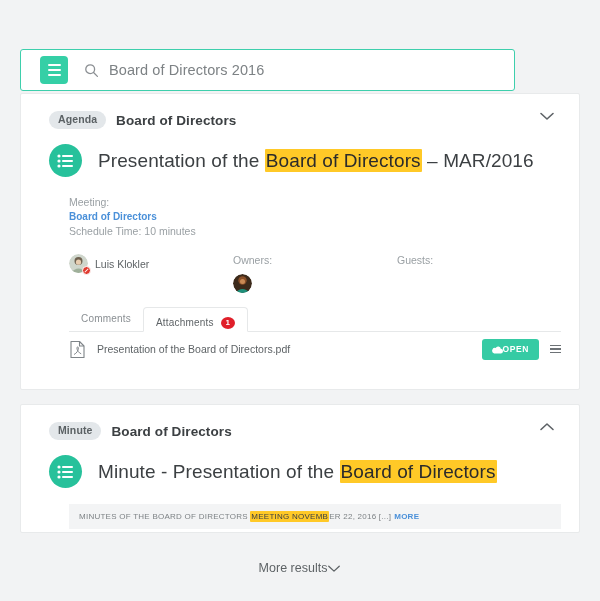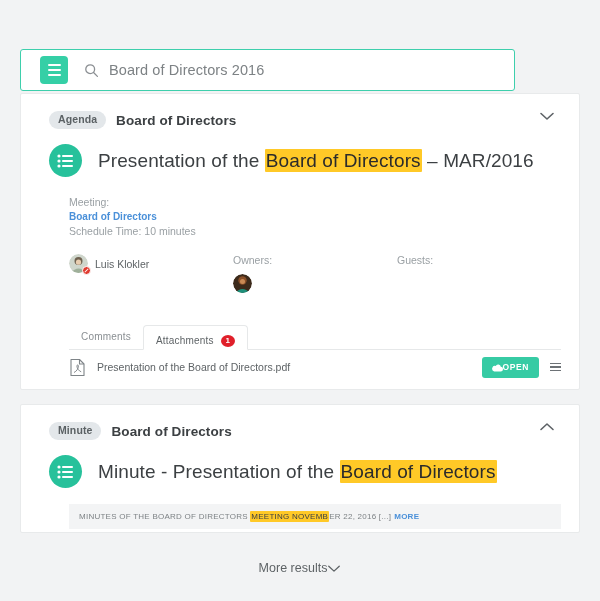--- a/index.html
+++ b/index.html
@@ -222,21 +222,21 @@
     transform: rotate(-45deg);
   }
   .person-name {
     margin-left: 7px;
     font-size: 10.5px;
     color: #5e6366;
   }
 
   
   .tabs {
-    margin: 32px 18px 0 48px;
+    margin: 14px 18px 0 48px;
     border-bottom: 1px solid #e6e8e9;
     display: flex;
     align-items: flex-end;
     height: 24px;
   }
   .tab {
     font-size: 10px;
     color: #8a8f93;
     padding: 6px 12px 6px;
     cursor: pointer;

